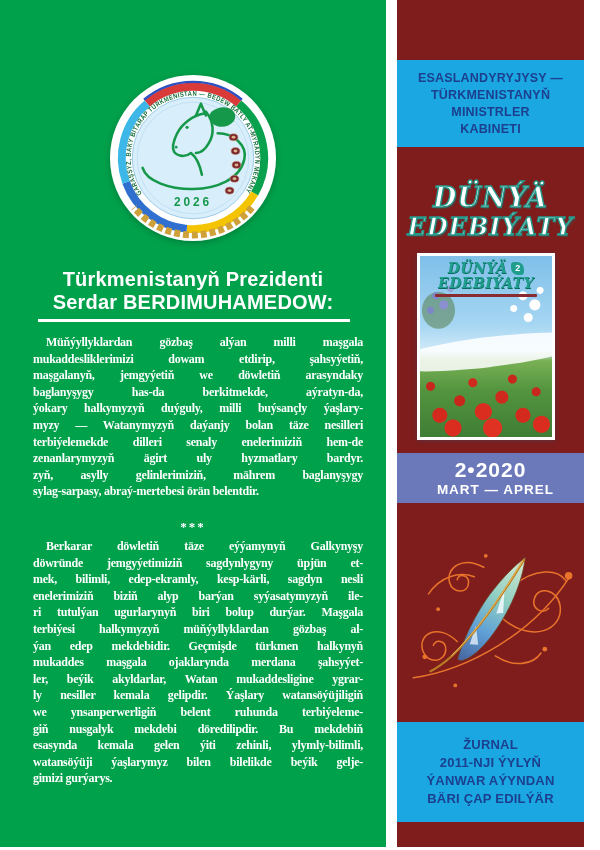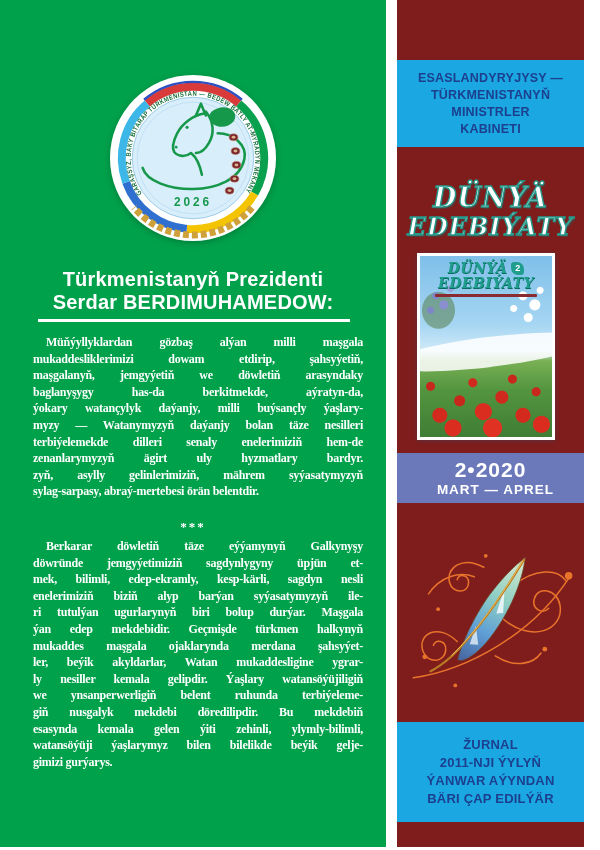--- a/index.html
+++ b/index.html
@@ -175,36 +175,37 @@
       <div>Türkmenistanyň Prezidenti</div>
       <div>Serdar BERDIMUHAMEDOW:</div>
     </div>
     <div class="title-rule"></div>
 
     <div class="para para-1">
         <div class="jline">Müňýyllyklardan gözbaş alýan milli maşgala</div>
         <div class="jline">mukaddesliklerimizi dowam etdirip, şahsyýetiň,</div>
         <div class="jline">maşgalanyň, jemgyýetiň we döwletiň arasyndaky</div>
         <div class="jline">baglanyşygy has-da berkitmekde, aýratyn-da,</div>
-        <div class="jline">ýokary watançylyk daýanjy, milli buýsançly ýaşlary-</div>
+        <div class="jline">ýokary halkymyzyň duýguly, milli buýsançly ýaşlary-</div>
         <div class="jline">myzy — Watanymyzyň daýanjy bolan täze nesilleri</div>
         <div class="jline">terbiýelemekde dilleri senaly enelerimiziň hem-de</div>
         <div class="jline">zenanlarymyzyň ägirt uly hyzmatlary bardyr.</div>
-        <div class="jline">zyň, asylly gelinlerimiziň, mährem syýasatymyzyň</div>
+        <div class="jline">zyň, asylly gelinlerimiziň, mährem baglanyşygy</div>
         <div class="jline">sylag-sarpasy, abraý-mertebesi örän belentdir.</div>
       </div>
 
     <div class="para-sep">***</div>
 
     <div class="para para-2">
         <div class="jline">Berkarar döwletiň täze eýýamynyň Galkynyşy</div>
         <div class="jline">döwründe jemgyýetimiziň sagdynlygyny üpjün et-</div>
         <div class="jline">mek, bilimli, edep-ekramly, kesp-kärli, sagdyn nesli</div>
         <div class="jline">enelerimiziň biziň alyp barýan syýasatymyzyň ile-</div>
         <div class="jline">ri tutulýan ugurlarynyň biri bolup durýar. Maşgala</div>
+        <div class="jline">terbiýesi halkymyzyň müňýyllyklardan gözbaş al-</div>
         <div class="jline">ýan edep mekdebidir. Geçmişde türkmen halkynyň</div>
         <div class="jline">mukaddes maşgala ojaklarynda merdana şahsyýet-</div>
         <div class="jline">ler, beýik akyldarlar, Watan mukaddesligine ygrar-</div>
         <div class="jline">ly nesiller kemala gelipdir. Ýaşlary watansöýüjiligiň</div>
         <div class="jline">we ynsanperwerligiň belent ruhunda terbiýeleme-</div>
         <div class="jline">giň nusgalyk mekdebi döredilipdir. Bu mekdebiň</div>
         <div class="jline">esasynda kemala gelen ýiti zehinli, ylymly-bilimli,</div>
         <div class="jline">watansöýüji ýaşlarymyz bilen bilelikde beýik gelje-</div>
         <div class="jline">gimizi gurýarys.</div>
       </div>

